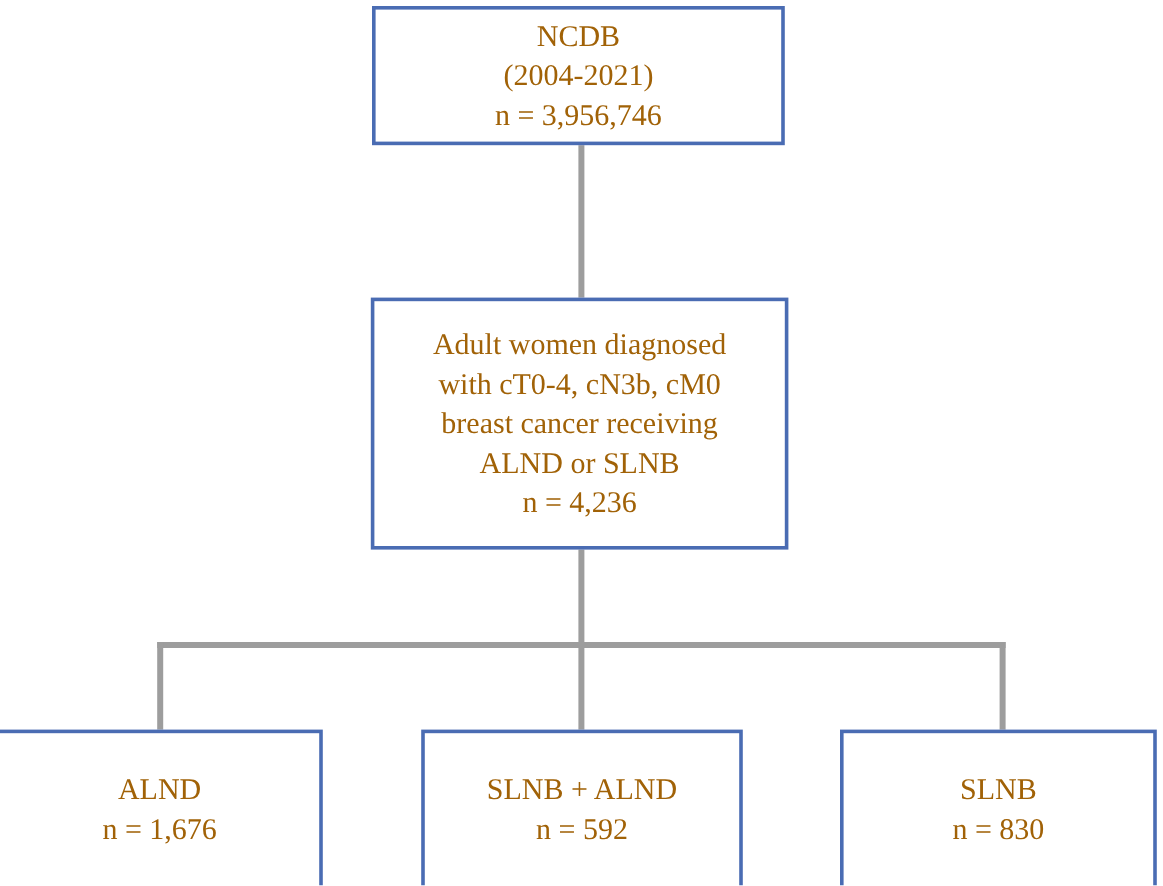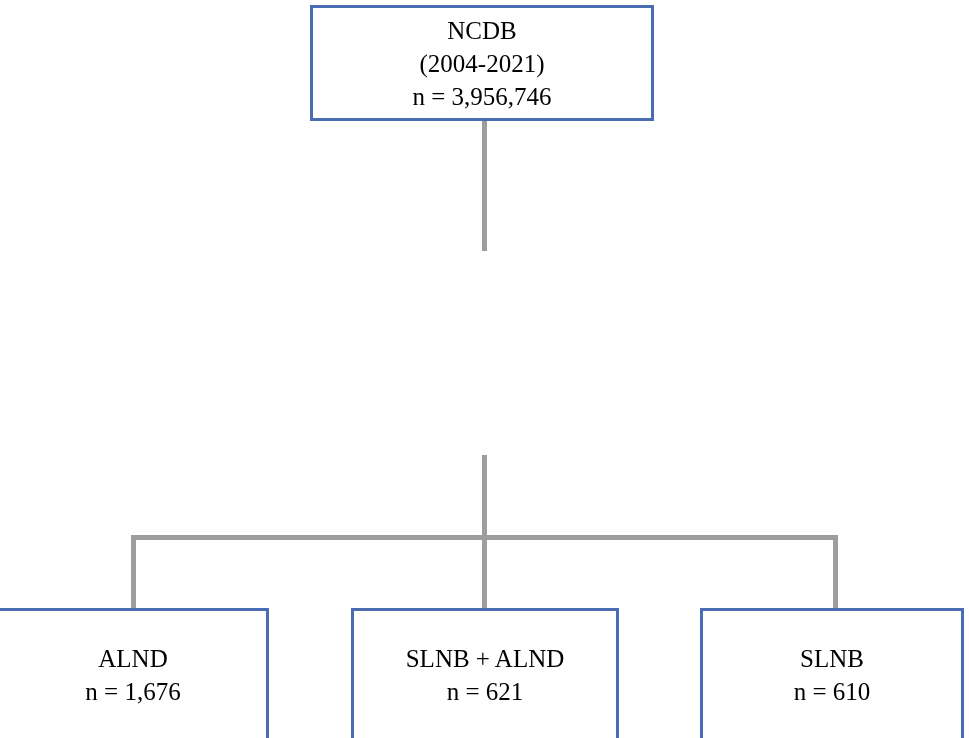--- a/index.html
+++ b/index.html
@@ -27,21 +27,21 @@
     text-align: center;
     color: #000000;
     z-index: 2;
   }
   .node-text {
     display: block;
     width: 100%;
     font-size: 25px;
     line-height: 33px;
     white-space: pre-line;
-    color: #000000;
+    color: #a16207;
   }
 
   
   #node-cohort-source {
     left: 310px;  top: 5px;
     width: 344px; height: 116px;
   }
   #node-eligible-cohort {
     left: 309px;  top: 248px;
     width: 348px; height: 210px;
@@ -96,29 +96,36 @@
   <div class="connector" id="connector-branch-bar"></div>
   <div class="connector" id="connector-branch-left"></div>
   <div class="connector" id="connector-branch-right"></div>
 
   <div class="node" id="node-cohort-source">
     <span class="node-text">NCDB
 (2004-2021)
 n = 3,956,746</span>
   </div>
 
+  <div class="node" id="node-eligible-cohort">
+    <span class="node-text">Adult women diagnosed
+with cT0-4, cN3b, cM0
+breast cancer receiving
+ALND or SLNB
+n = 4,236</span>
+  </div>
 
   <div class="node" id="node-group-alnd">
     <span class="node-text">ALND
 n = 1,676</span>
   </div>
 
   <div class="node" id="node-group-slnb-alnd">
     <span class="node-text">SLNB + ALND
-n = 621</span>
+n = 592</span>
   </div>
 
   <div class="node" id="node-group-slnb">
     <span class="node-text">SLNB
-n = 610</span>
+n = 830</span>
   </div>
 
 </div>
 
 </body></html>

